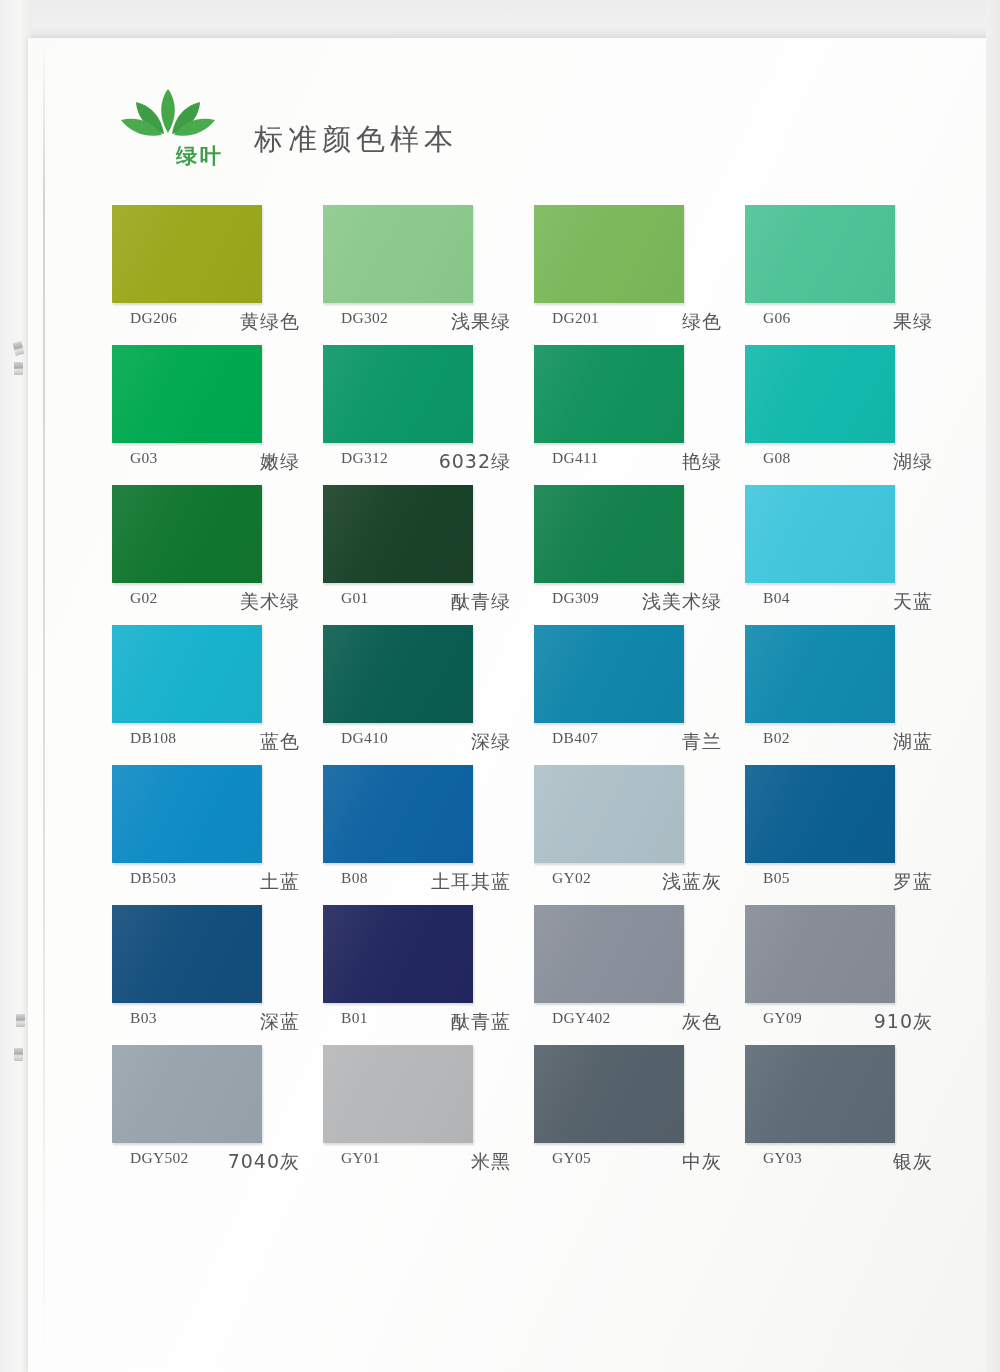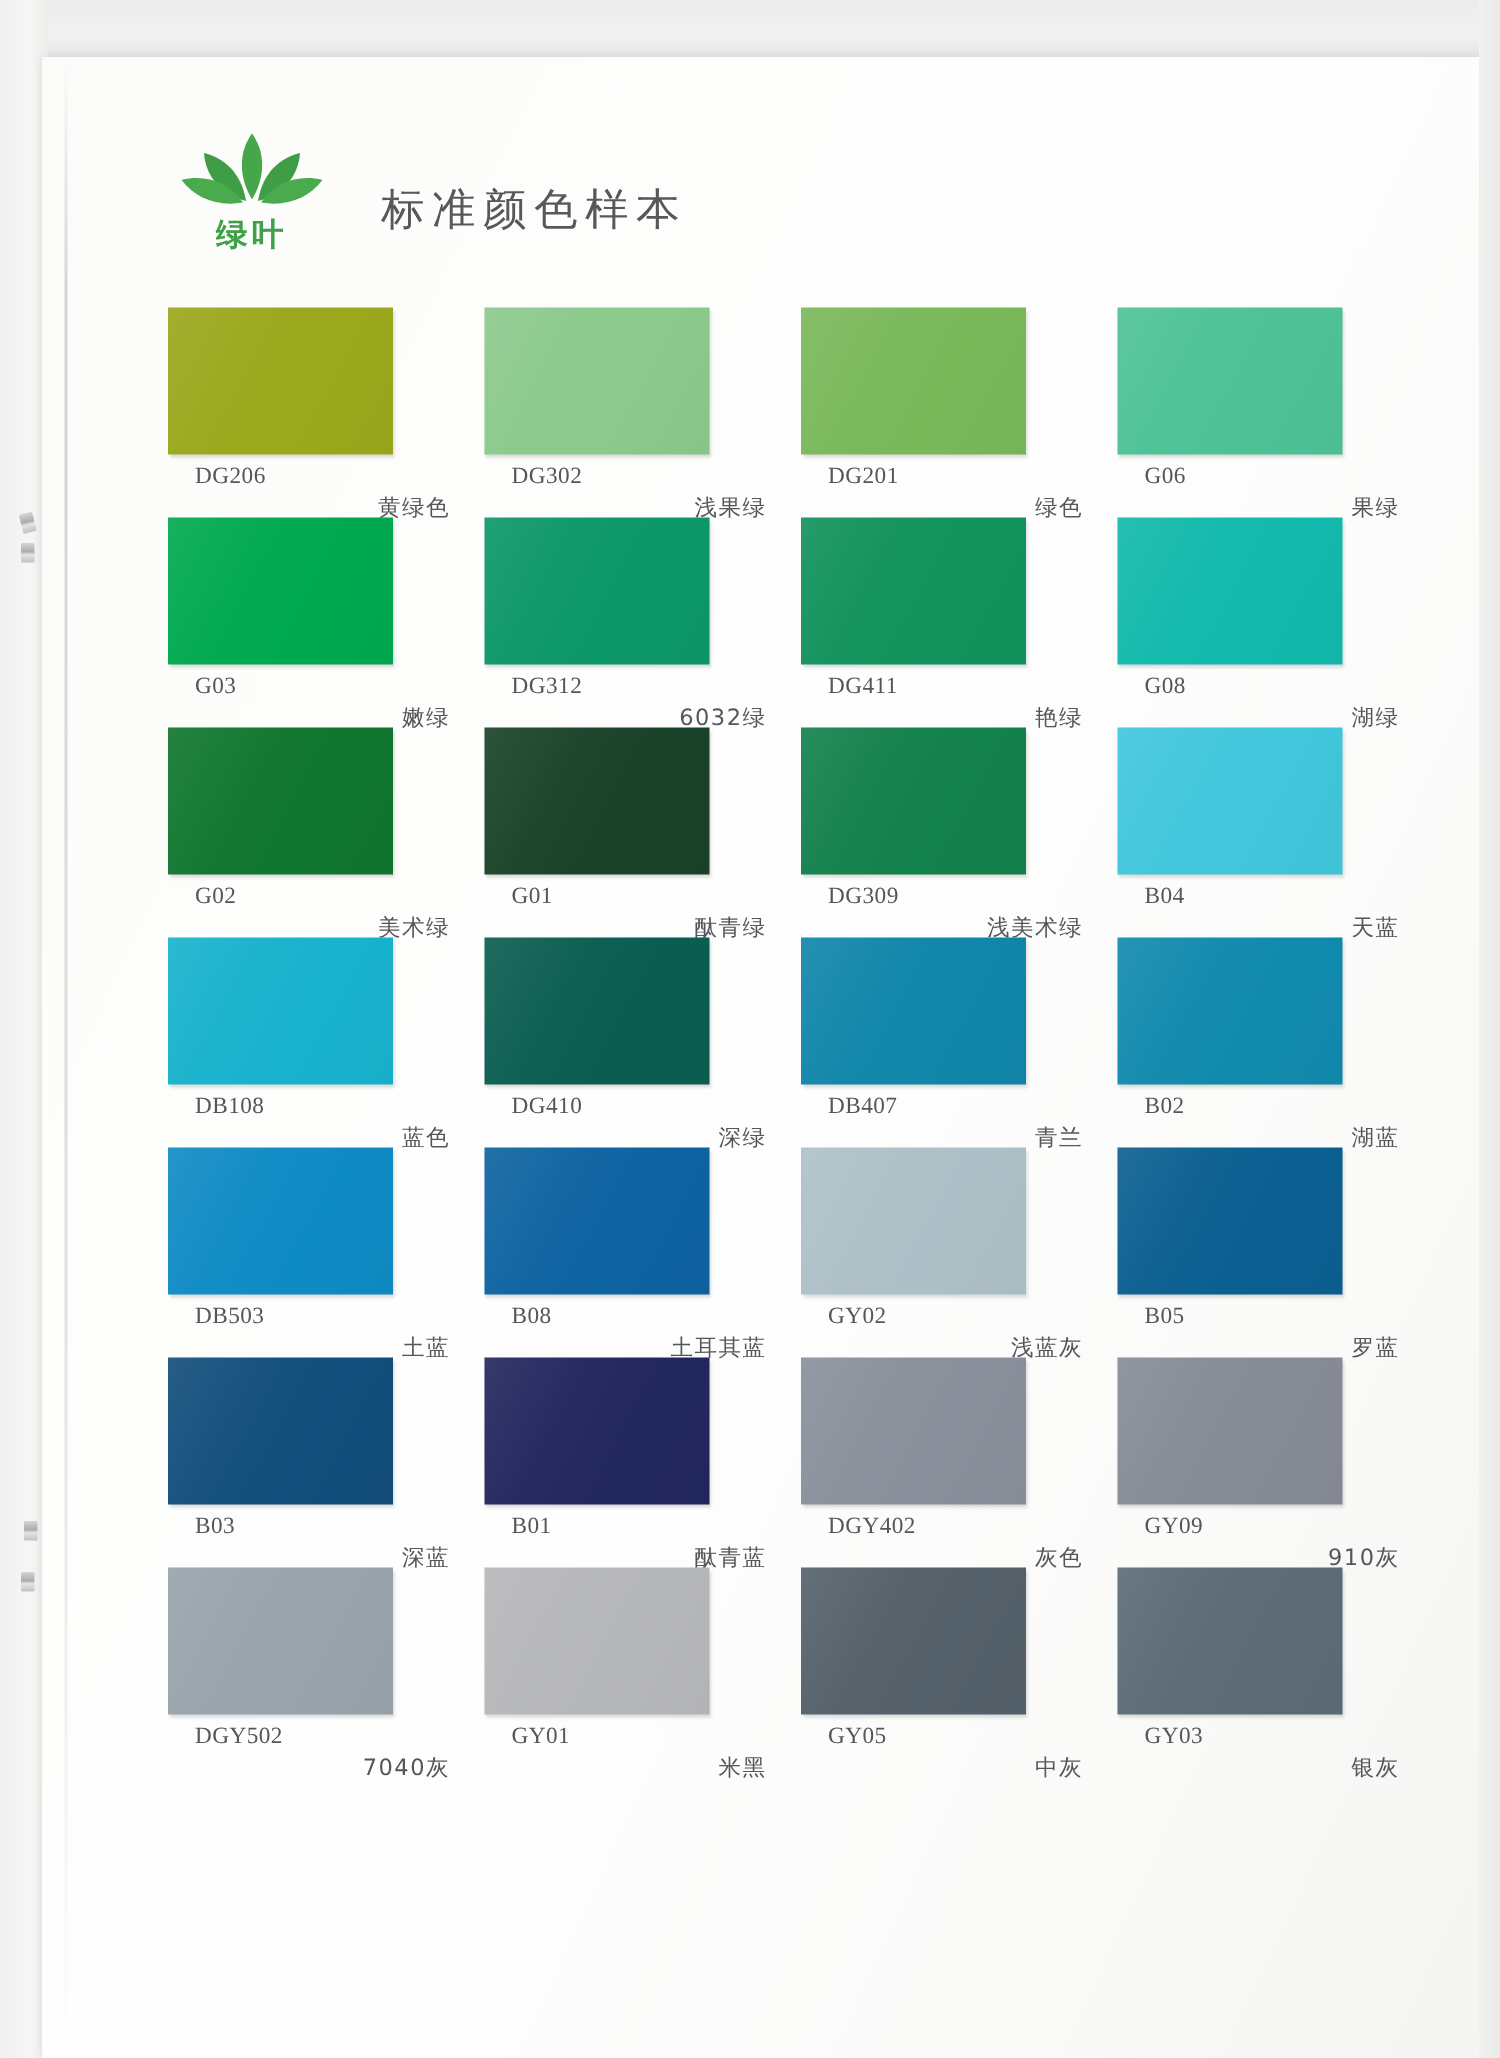--- a/index.html
+++ b/index.html
@@ -88,21 +88,21 @@
   }
   #logo-mark {
     position: absolute;
     left: 6px; top: 0;
     width: 100px; height: 58px;
   }
   #logo-wordmark {
     position: absolute;
     left: 0; top: 54px;
     width: 112px;
-    text-align: center;
+    text-align: right;
     font-family: Liberation Mono, monospace;
     font-size: 21px;
     font-weight: bold;
     letter-spacing: 3px;
     color: #3ea049;
   }
   #doc-title {
     margin-left: 30px;
     padding-bottom: 16px;
     font-family: Liberation Sans, sans-serif;
@@ -150,25 +150,24 @@
     color: #54565a;
     font-size: 15.5px;
     white-space: nowrap;
   }
   .chip-code {
     font-family: "Liberation Serif", serif;
     letter-spacing: .3px;
   }
   .chip-name {
     font-family: "DejaVu Sans", sans-serif;
-    font-size: 15px;
+    font-size: 19px;
     margin-left: auto;
     padding-right: 6px;
     letter-spacing: 1px;
-    margin-top: 20px;
   }
 </style>
 </head>
 <body>
 
 <div id="scan">
 
   <div id="top-shadow"></div>
   <div id="left-shadow"></div>
   <div id="page-sheet"></div>

